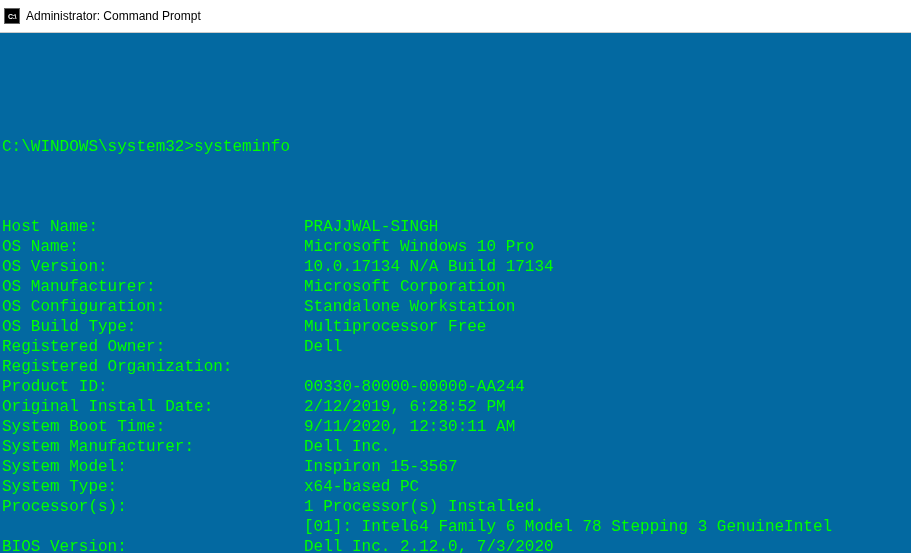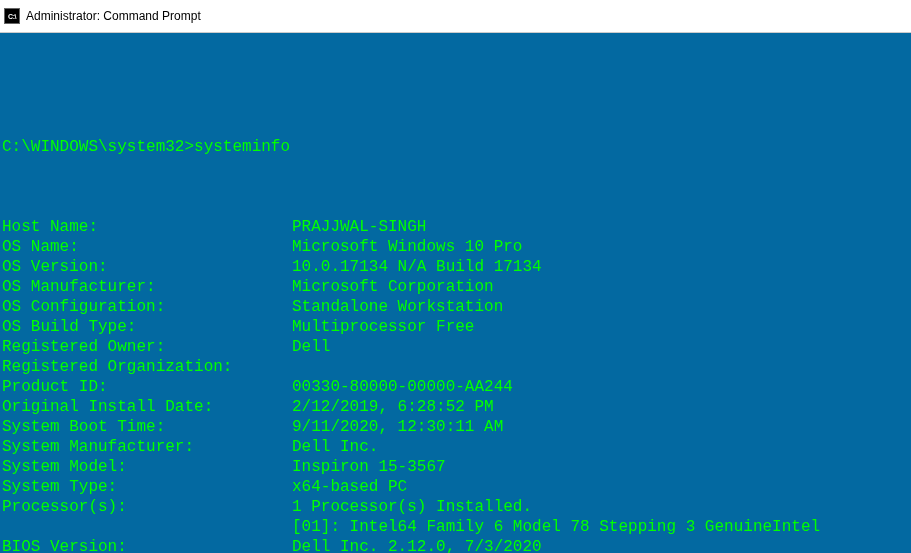--- a/index.html
+++ b/index.html
@@ -64,20 +64,21 @@
     }
     .info-row {
       display: flex;
     }
     .info-label {
       width: 290px;
       flex-shrink: 0;
     }
     .info-value {
       flex: 1;
+      margin-left: 12px;
     }
     .blank-line {
       height: 20px;
     }
   </style>
 </head>
 <body>
 
 <div class="window">
 

